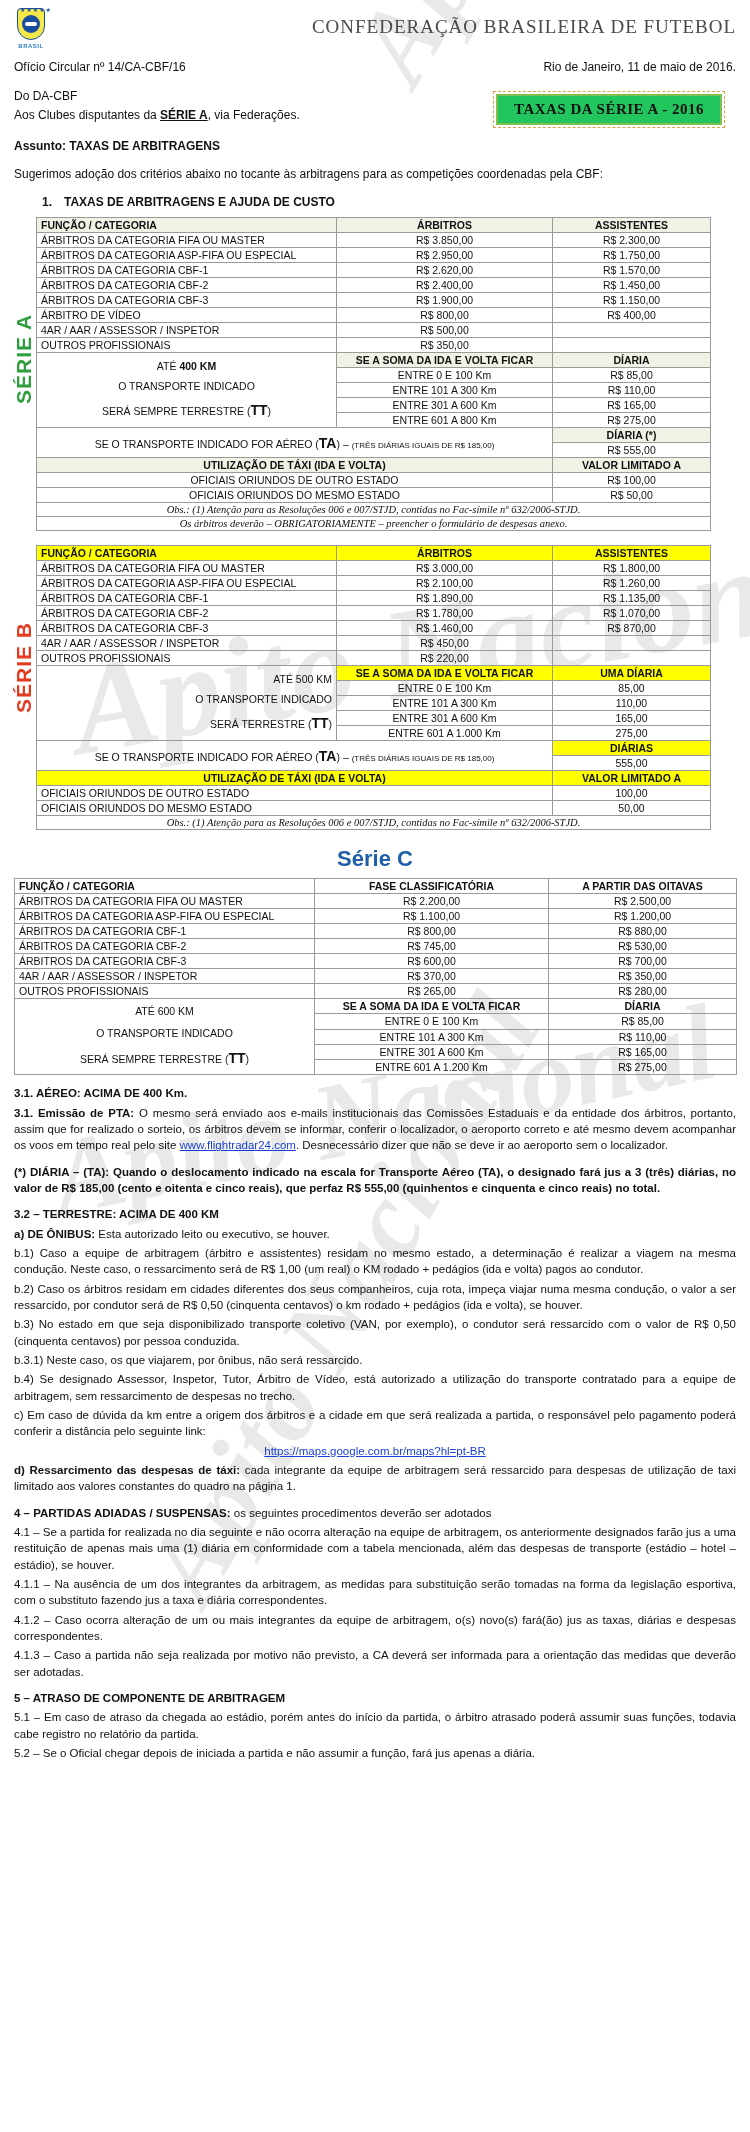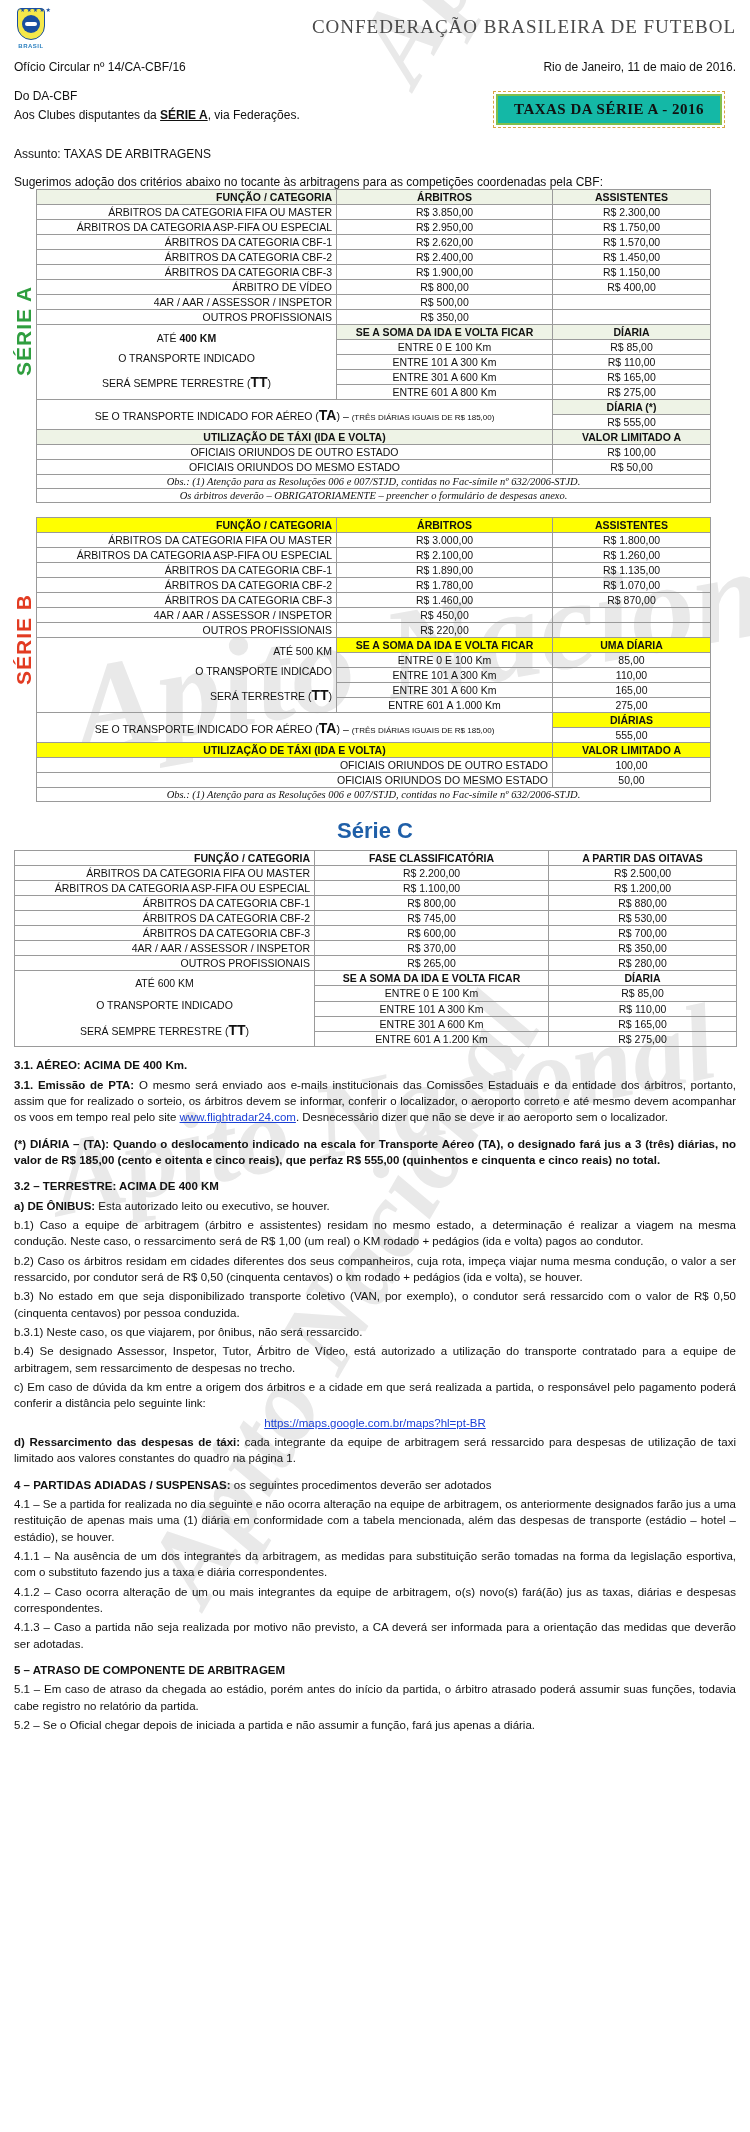--- a/index.html
+++ b/index.html
@@ -49,44 +49,44 @@
     font-family:"Liberation Serif", serif;
     font-size:19px; letter-spacing:1px; color:#4a4a4a; font-variant: small-caps;
     text-transform: uppercase;
   }
 
   .rowline { display:flex; justify-content:space-between; align-items:flex-start; margin-top:10px; }
   .oficio { font-size:12px; }
   .datebox { font-size:12px; }
   .taxbox {
     margin-top:6px; display:inline-block; padding:5px 16px;
-    border:2.5px solid #7fbf4d; background:#14b8a6;
+    border:2.5px solid #7fbf4d; background:#22c55e;
     outline:1px dashed #d9a441; outline-offset:2px;
     font-family:"Liberation Serif", serif; font-weight:bold; font-size:15px; letter-spacing:0.5px;
     color:#111;
   }
   .block { font-size:12px; margin-top:12px; line-height:1.45; }
   .block b { font-weight:bold; }
   u { text-decoration: underline; }
-  .assunto { font-weight:normal; font-size:12px; margin-top:22px; }
+  .assunto { font-weight:bold; font-size:12px; margin-top:14px; }
   .sug { font-size:12px; margin-top:14px; }
   .num1 { font-weight:bold; font-size:12px; margin:14px 0 8px 28px; }
   .num1 .n { display:inline-block; width:22px; }
 
   
   .tblwrap { position:relative; margin-left:22px; margin-bottom:4px; }
   table.t { border-collapse:collapse; width:674px; table-layout:fixed; background:transparent; }
   table.t td, table.t th {
     border:1px solid #9a9a9a; padding:1px 4px; font-size:10.5px; height:14px;
     background:transparent;
   }
   .hdrA { background:#eef3e6 !important; font-weight:bold; }
   .hdrY { background:#ffff00 !important; font-weight:bold; }
   .c { text-align:center; }
-  .l { text-align:right; }
+  .l { text-align:left; }
   .obs { font-family:"Liberation Serif", serif; font-style:italic; font-size:10px; text-align:center; padding:2px 4px; }
   .big-tt { font-size:14px; font-weight:bold; }
   .small-note { font-size:8px; }
 
   
   .sideLabel {
     position:absolute; left:-24px; writing-mode:vertical-rl; transform:rotate(180deg);
     font-weight:bold; font-family:"Liberation Sans", sans-serif; letter-spacing:1px;
     text-align:center;
   }
@@ -144,20 +144,23 @@
         </div>
       </div>
       <div style="margin-right:14px;">
         <div class="taxbox">TAXAS DA SÉRIE A - 2016</div>
       </div>
     </div>
 
     <div class="assunto">Assunto: TAXAS DE ARBITRAGENS</div>
     <div class="sug">Sugerimos adoção dos critérios abaixo no tocante às arbitragens para as competições coordenadas pela CBF:</div>
 
+    <div class="num1">
+      <span class="n">1.</span><span>TAXAS DE ARBITRAGENS E AJUDA DE CUSTO</span>
+    </div>
 
     <div class="tblwrap">
       <div class="sideLabel sideA">SÉRIE A</div>
       <table class="t">
         <colgroup>
             <col style="width:300px">
             <col style="width:216px">
             <col style="width:158px">
           </colgroup>
         <tbody>

